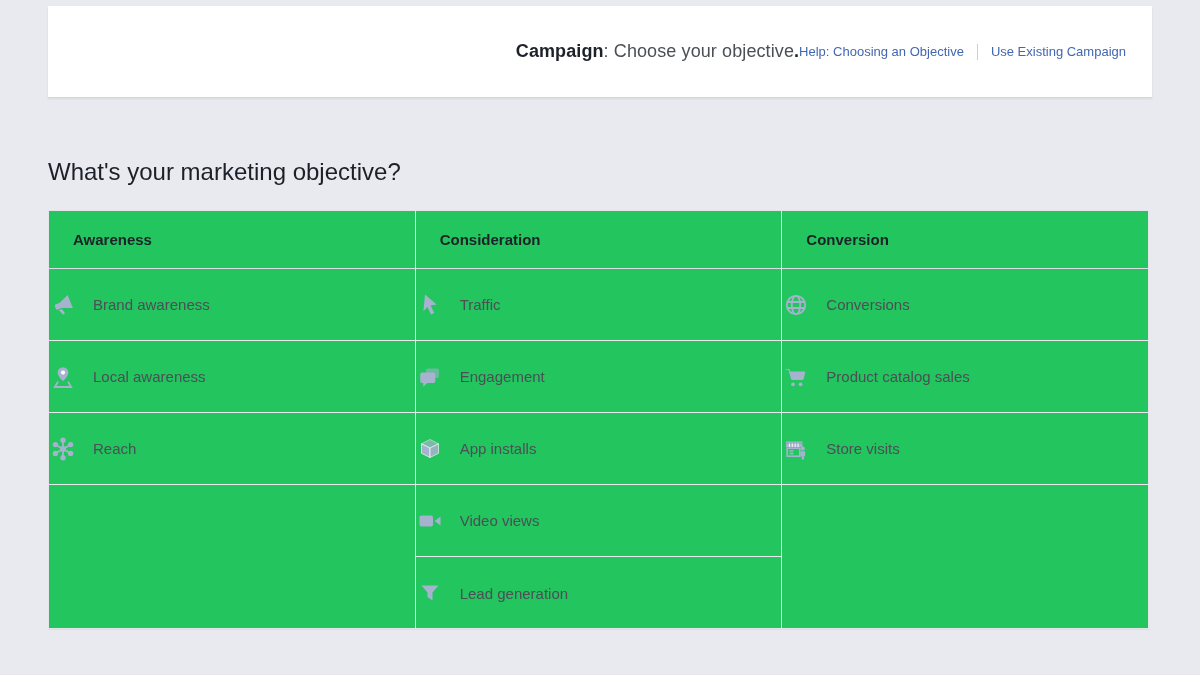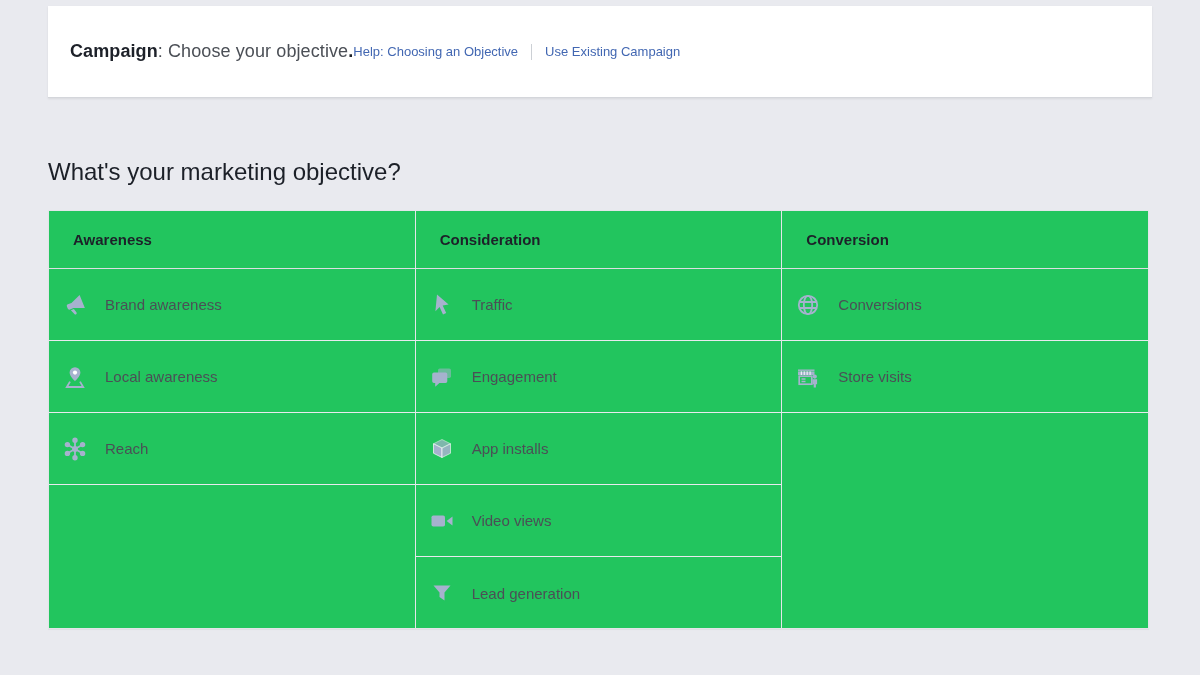--- a/index.html
+++ b/index.html
@@ -10,21 +10,21 @@
     color:#1d2129;
     position:relative;
   }
 
   
   .topbar {
     position:absolute; left:48px; top:6px; width:1104px; height:92px;
     background:#ffffff;
     border-bottom:1px solid #d4d6db;
     box-shadow:0 1px 2px rgba(0,0,0,0.08);
-    display:flex; align-items:center; justify-content:flex-start;
+    display:flex; align-items:center; justify-content:flex-end;
     padding:0 26px 0 22px;
   }
   .topbar-title { font-size:18px; color:#4b4f56; letter-spacing:.1px; }
   .topbar-title .bold { font-weight:bold; color:#1d2129; }
   .topbar-links { display:flex; align-items:center; gap:13px; }
   .topbar-links a { font-size:13px; color:#4267b2; text-decoration:none; cursor:pointer; }
   .vdiv { width:1px; height:16px; background:#ccd0d5; display:inline-block; }
 
   
   .question {
@@ -45,21 +45,20 @@
   .col-header {
     height:58px; flex:0 0 58px;
     display:flex; align-items:center;
     padding-left:24px;
     font-size:15px; font-weight:bold; color:#1d2129;
     border-bottom:1px solid #dcdee3;
   }
   .cell {
     height:72px; flex:0 0 72px;
     display:flex; align-items:center;
-    padding-left:12px;
     border-bottom:1px solid #e8eaee;
     cursor:pointer;
   }
   .col .cell:last-child { border-bottom:none; }
   .icon { width:28px; height:28px; flex:0 0 28px; display:inline-block; }
   .icon svg { display:block; }
   .cell .label { margin-left:16px; font-size:15px; color:#4b4f56; }
   .filler { flex:1 1 auto; }
 </style>
 </head>
@@ -196,20 +195,32 @@
           <g fill="none" stroke="#a6b2ce" stroke-width="1.8">
             <circle cx="14" cy="14" r="9.2"></circle>
             <ellipse cx="14" cy="14" rx="4.2" ry="9.2"></ellipse>
             <path d="M5.3 11h17.4 M5.3 17h17.4"></path>
           </g>
         </svg>
       </span>
       <span class="label">Conversions</span>
     </div>
 
+    <div class="cell">
+      <span class="icon">
+        <svg width="28" height="28" viewBox="0 0 28 28">
+          <g fill="#a6b2ce">
+            <path d="M3.5 6h3.2a1.1 1.1 0 0 1 1.07.85l.37 1.55h14.3a.85.85 0 0 1 .82 1.06l-1.67 6.5a1.5 1.5 0 0 1-1.45 1.14h-9.7a1.5 1.5 0 0 1-1.46-1.17L6.9 8.2 6.4 6.8H3.5z"></path>
+            <circle cx="11" cy="21.3" r="1.9"></circle>
+            <circle cx="18.6" cy="21.3" r="1.9"></circle>
+          </g>
+        </svg>
+      </span>
+      <span class="label">Product catalog sales</span>
+    </div>
 
     <div class="cell">
       <span class="icon">
         <svg width="28" height="28" viewBox="0 0 28 28">
           <g fill="#a6b2ce">
             <rect x="4" y="6.5" width="16.5" height="1.4"></rect>
             <rect x="4" y="8.4" width="16.5" height="3.6"></rect>
             <rect x="6.8" y="8.4" width="1.1" height="3.6" fill="#ffffff" opacity="0.9"></rect>
             <rect x="9.7" y="8.4" width="1.1" height="3.6" fill="#ffffff" opacity="0.9"></rect>
             <rect x="12.6" y="8.4" width="1.1" height="3.6" fill="#ffffff" opacity="0.9"></rect>

